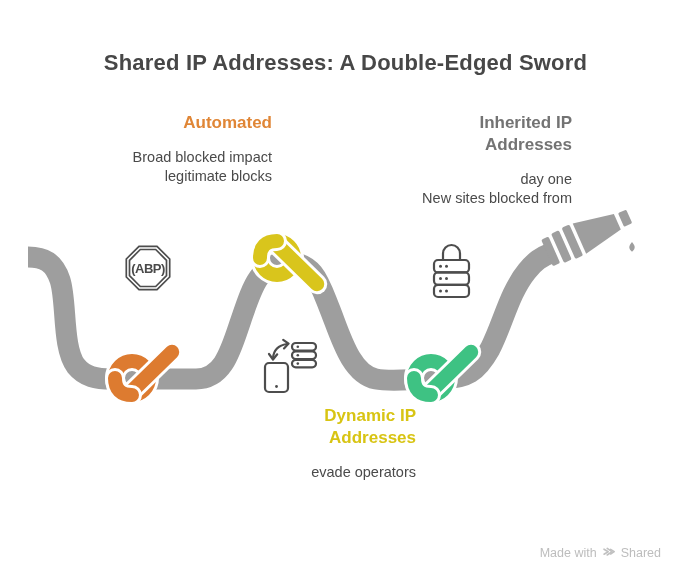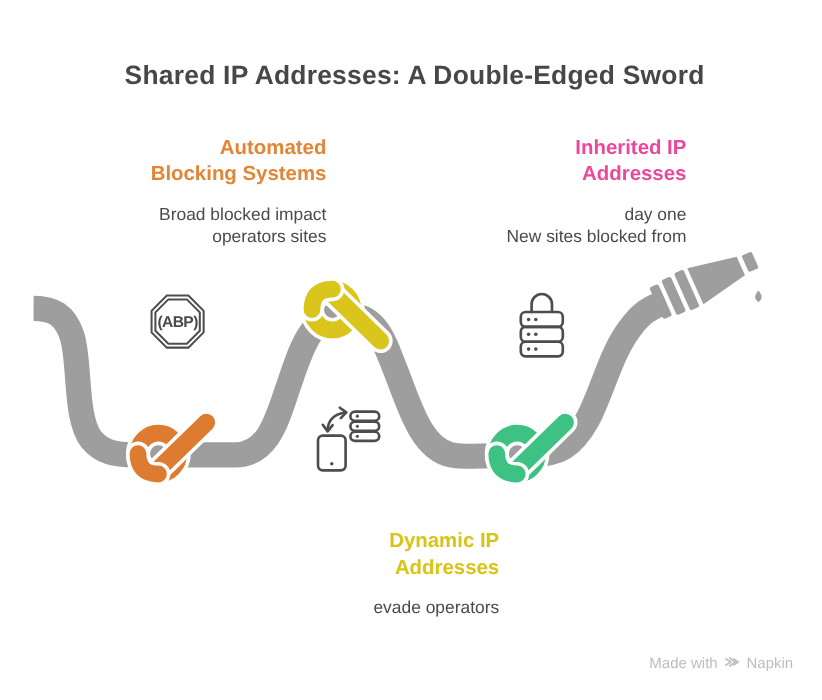--- a/index.html
+++ b/index.html
@@ -13,25 +13,25 @@
   .title{
     position:absolute;left:0;top:47px;width:685px;
     text-align:center;font-size:22px;font-weight:bold;color:#474747;
     letter-spacing:.2px;margin:3px;
   }
   .node-label{position:absolute;text-align:right;}
   .node-label h2{margin:0;font-size:17px;font-weight:bold;line-height:22px;}
   .node-label p{margin:14px 0 0 0;font-size:14.5px;line-height:19px;color:#4a4a4a;}
   .node-label span{display:block;}
   .accent-orange h2{color:#E08636;}
-  .accent-green h2{color:#ec4899;}
+  .accent-green h2{color:#737373;}
   .accent-yellow h2{color:#D8C413;}
   #node0{left:12px;top:112px;width:260px;}
   #node1{left:312px;top:112px;width:260px;}
-  #node2{left:156px;top:440px;width:260px;}
+  #node2{left:156px;top:405px;width:260px;}
   svg.art{position:absolute;left:0;top:0;}
   .rope{stroke:#9E9E9E;fill:none;stroke-width:21;stroke-linecap:butt;stroke-linejoin:round;}
   .halo{stroke:#ffffff;fill:none;stroke-linecap:round;}
   .knot-stroke{fill:none;stroke-linecap:round;}
   .knot-orange .knot-stroke{stroke:#DD7B30;}
   .knot-yellow .knot-stroke{stroke:#D9C51C;}
   .knot-green  .knot-stroke{stroke:#3EC283;}
   .metal{fill:#9E9E9E;stroke:none;}
   .icon-line{stroke:#4d4d4d;stroke-width:2.2;fill:none;stroke-linecap:round;stroke-linejoin:round;}
   .icon-fill{fill:#4d4d4d;stroke:none;}
@@ -47,25 +47,24 @@
 </head>
 <body>
 
 <div id="canvas">
 
   <h1 class="title">Shared IP Addresses: A Double-Edged Sword</h1>
 
   <div id="node0" class="node-label accent-orange">
     <h2>
       <span>Automated</span>
-      <span>Blocking Systems</span>
     </h2>
     <p>
       <span>Broad blocked impact</span>
-      <span>operators sites</span>
+      <span>legitimate blocks</span>
     </p>
   </div>
 
   <div id="node1" class="node-label accent-green">
     <h2>
       <span>Inherited IP</span>
       <span>Addresses</span>
     </h2>
     <p>
       <span>day one</span>
@@ -171,16 +170,16 @@
     </g>
   </svg>
 
   <div class="footer">
     <span>Made with</span>
     <svg width="14" height="14" viewBox="0 0 14 14">
       <path d="M 2 3.2 L 6.2 5.7 L 2 8.2" fill="none" stroke="#c0c0c0" stroke-width="1.6" stroke-linecap="round" stroke-linejoin="round"></path>
       <path d="M 5.2 2.4 L 10 5.7 L 5.2 9" fill="none" stroke="#c0c0c0" stroke-width="1.6" stroke-linecap="round" stroke-linejoin="round"></path>
       <path d="M 8.6 3.4 L 12.2 5.7 L 8.6 8" fill="none" stroke="#c0c0c0" stroke-width="1.6" stroke-linecap="round" stroke-linejoin="round"></path>
     </svg>
-    <span>Napkin</span>
+    <span>Shared</span>
   </div>
 
 </div>
 
 </body></html>

